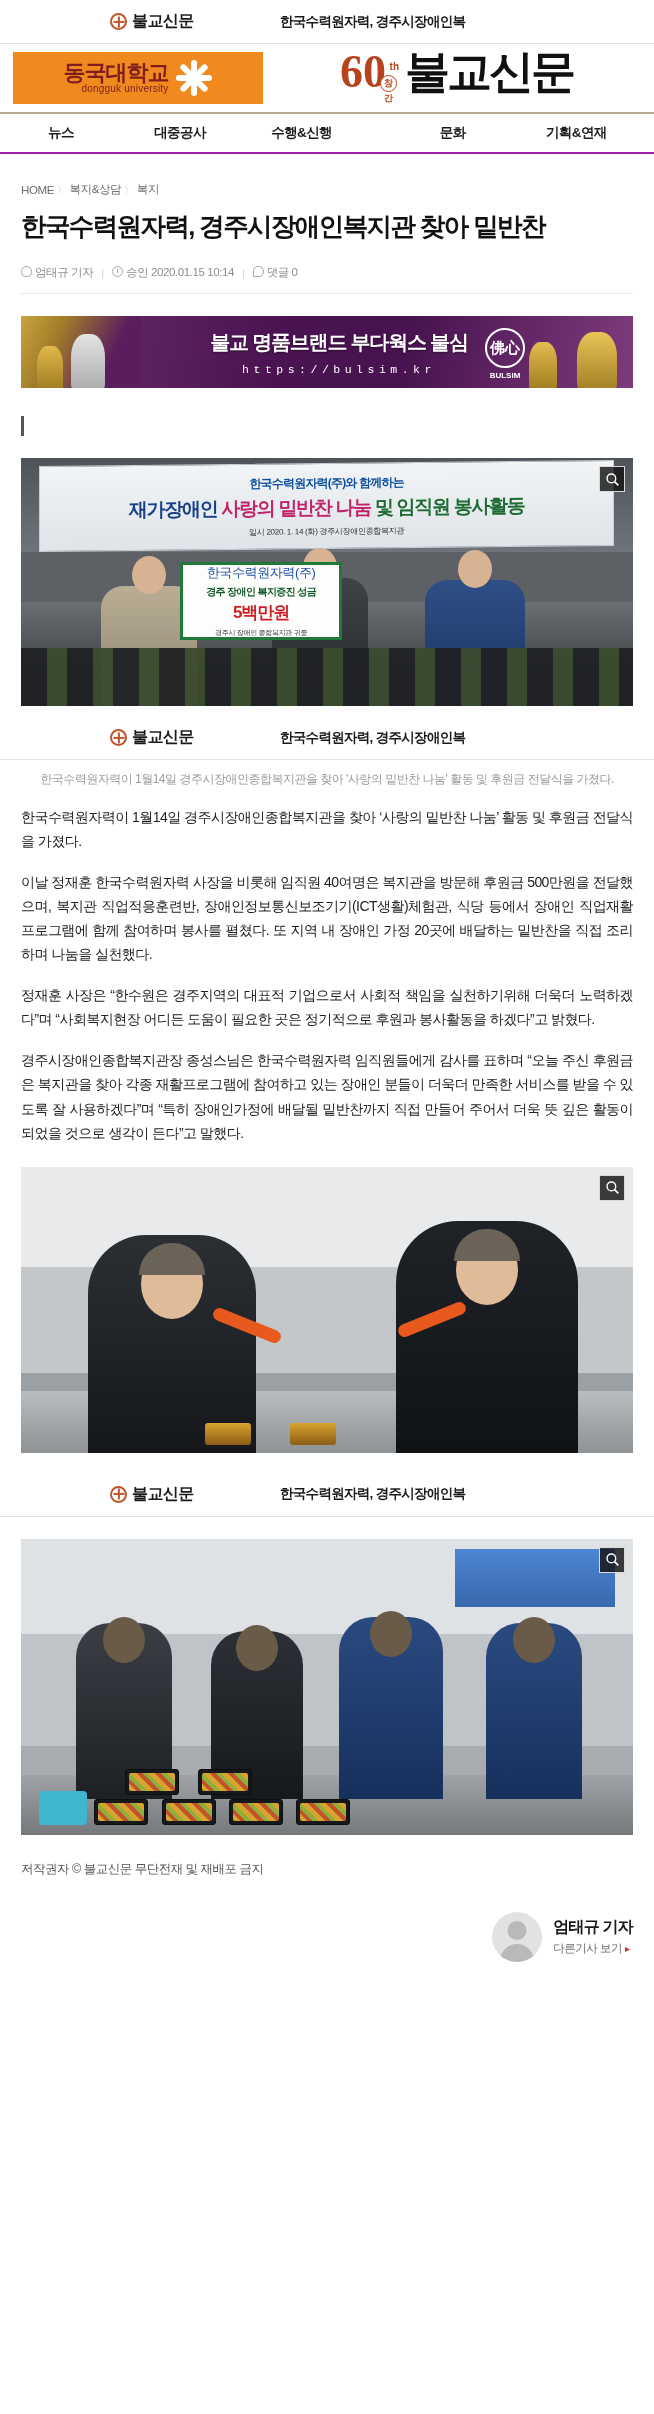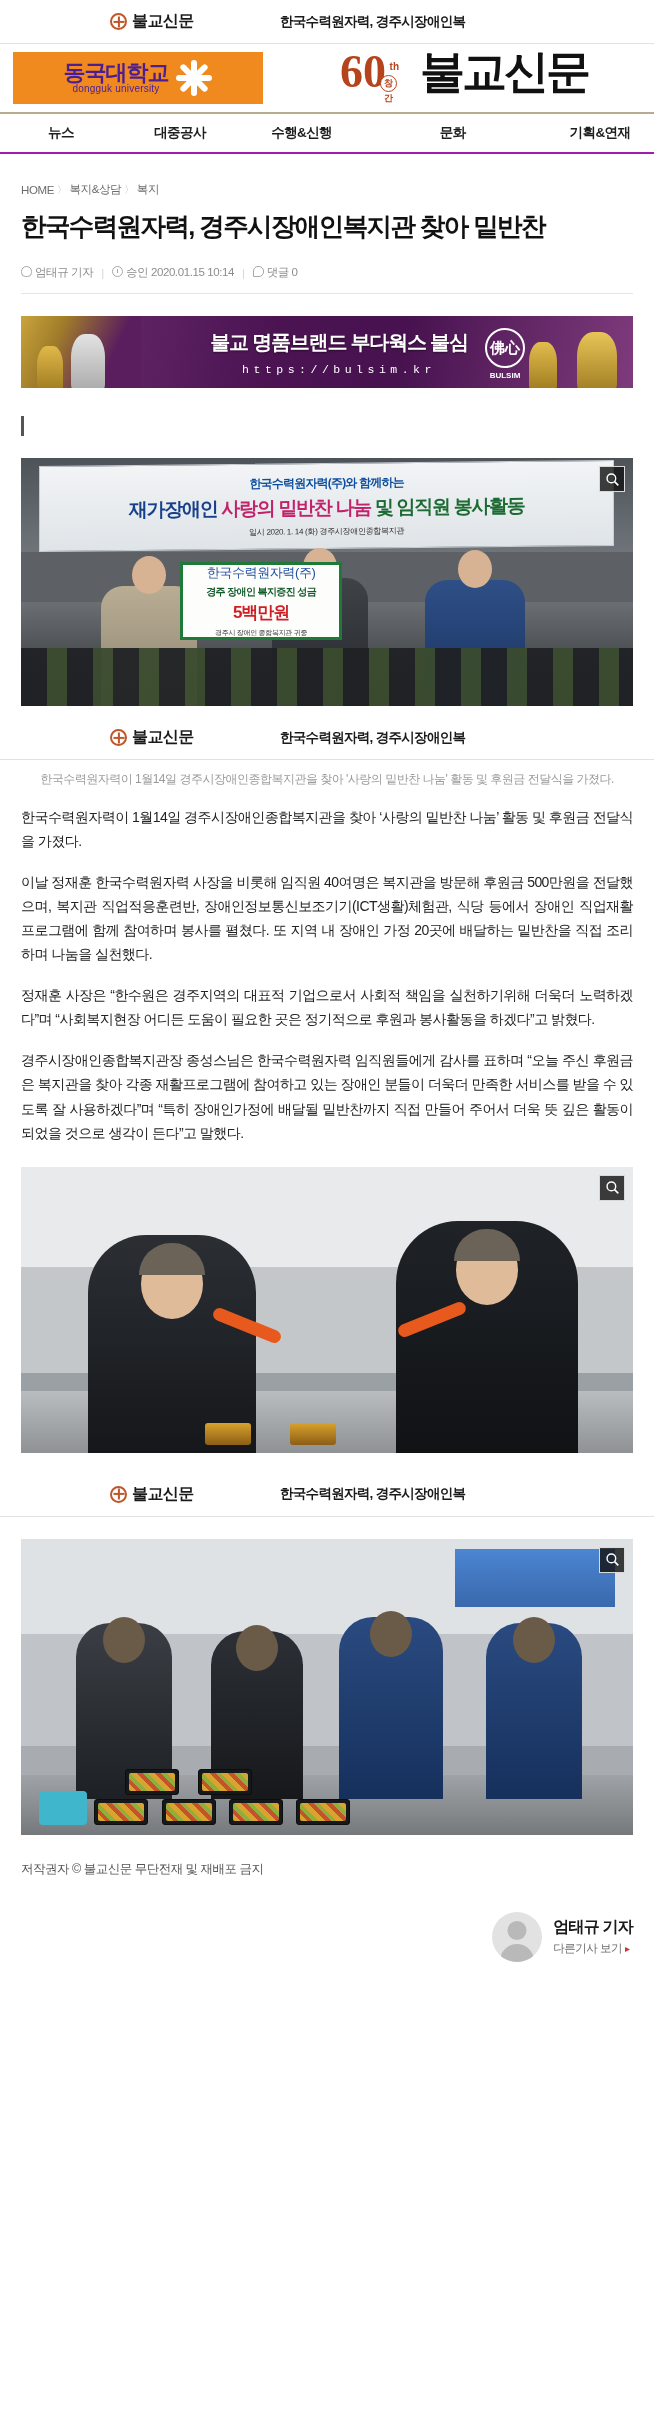--- a/index.html
+++ b/index.html
@@ -52,34 +52,34 @@
   
   .masthead {
     width: 654px; height: 68px; position: relative;
     border-bottom: none; background: #fff;
   }
   .dongguk-badge {
     position: absolute; left: 13px; top: 8px;
     width: 250px; height: 52px; background: #f08a1e;
     display: flex; align-items: center; justify-content: center; gap: 6px;
   }
-  .dongguk-txt { color: #4c1d95; text-align: center; line-height: 1.05; }
+  .dongguk-txt { color: #7f1d1d; text-align: right; line-height: 1.05; }
   .dongguk-kr { font-size: 22px; font-weight: bold; letter-spacing: -1px; }
   .dongguk-en { font-size: 10px; letter-spacing: 0.2px; }
   .dongguk-mark {
     width: 38px; height: 38px; position: relative;
   }
   .dongguk-mark span {
     position: absolute; left: 50%; top: 50%;
     width: 6px; height: 18px; background: #fff; border-radius: 3px 3px 0 0;
     transform-origin: 50% 100%;
   }
   .nameplate {
     position: absolute; left: 340px; top: 6px;
-    display: flex; align-items: flex-end; gap: 18px;
+    display: flex; align-items: flex-end; gap: 3px;
   }
   .sixty {
     font-size: 46px; font-weight: bold; color: #b5441c;
     font-family: "Liberation Serif", serif; line-height: 0.95;
     position: relative;
   }
   .sixty-sup {
     position: absolute; right: -13px; top: 12px;
     font-size: 10px; color: #b5441c; font-family: "Liberation Sans", sans-serif;
   }
@@ -102,21 +102,21 @@
   }
   .nav-inner { display: flex; width: 100%; padding-left: 48px; }
   .nav-item {
     font-size: 13.5px; font-weight: bold; color: #1e1e1e;
     letter-spacing: -0.6px; white-space: nowrap; cursor: pointer;
   }
   .nav-item:nth-child(1){ width: 118px; }
   .nav-item:nth-child(2){ width: 130px; }
   .nav-item:nth-child(3){ width: 135px; }
   .nav-item:nth-child(4){ width: 118px; margin-left: 47px; }
-  .nav-item:nth-child(5){ width: 120px; text-align: center; }
+  .nav-item:nth-child(5){ width: 120px; }
 
   
   .wrap { width: 654px; padding: 0 21px; }
 
   .breadcrumb {
     margin-top: 28px; font-size: 11.5px; color: #6c6c6c;
     display: flex; align-items: center; gap: 3px; letter-spacing: -0.4px;
   }
   .bc-sep { color: #b6b6b6; font-size: 10px; }
   .bc-item { cursor: pointer; }

